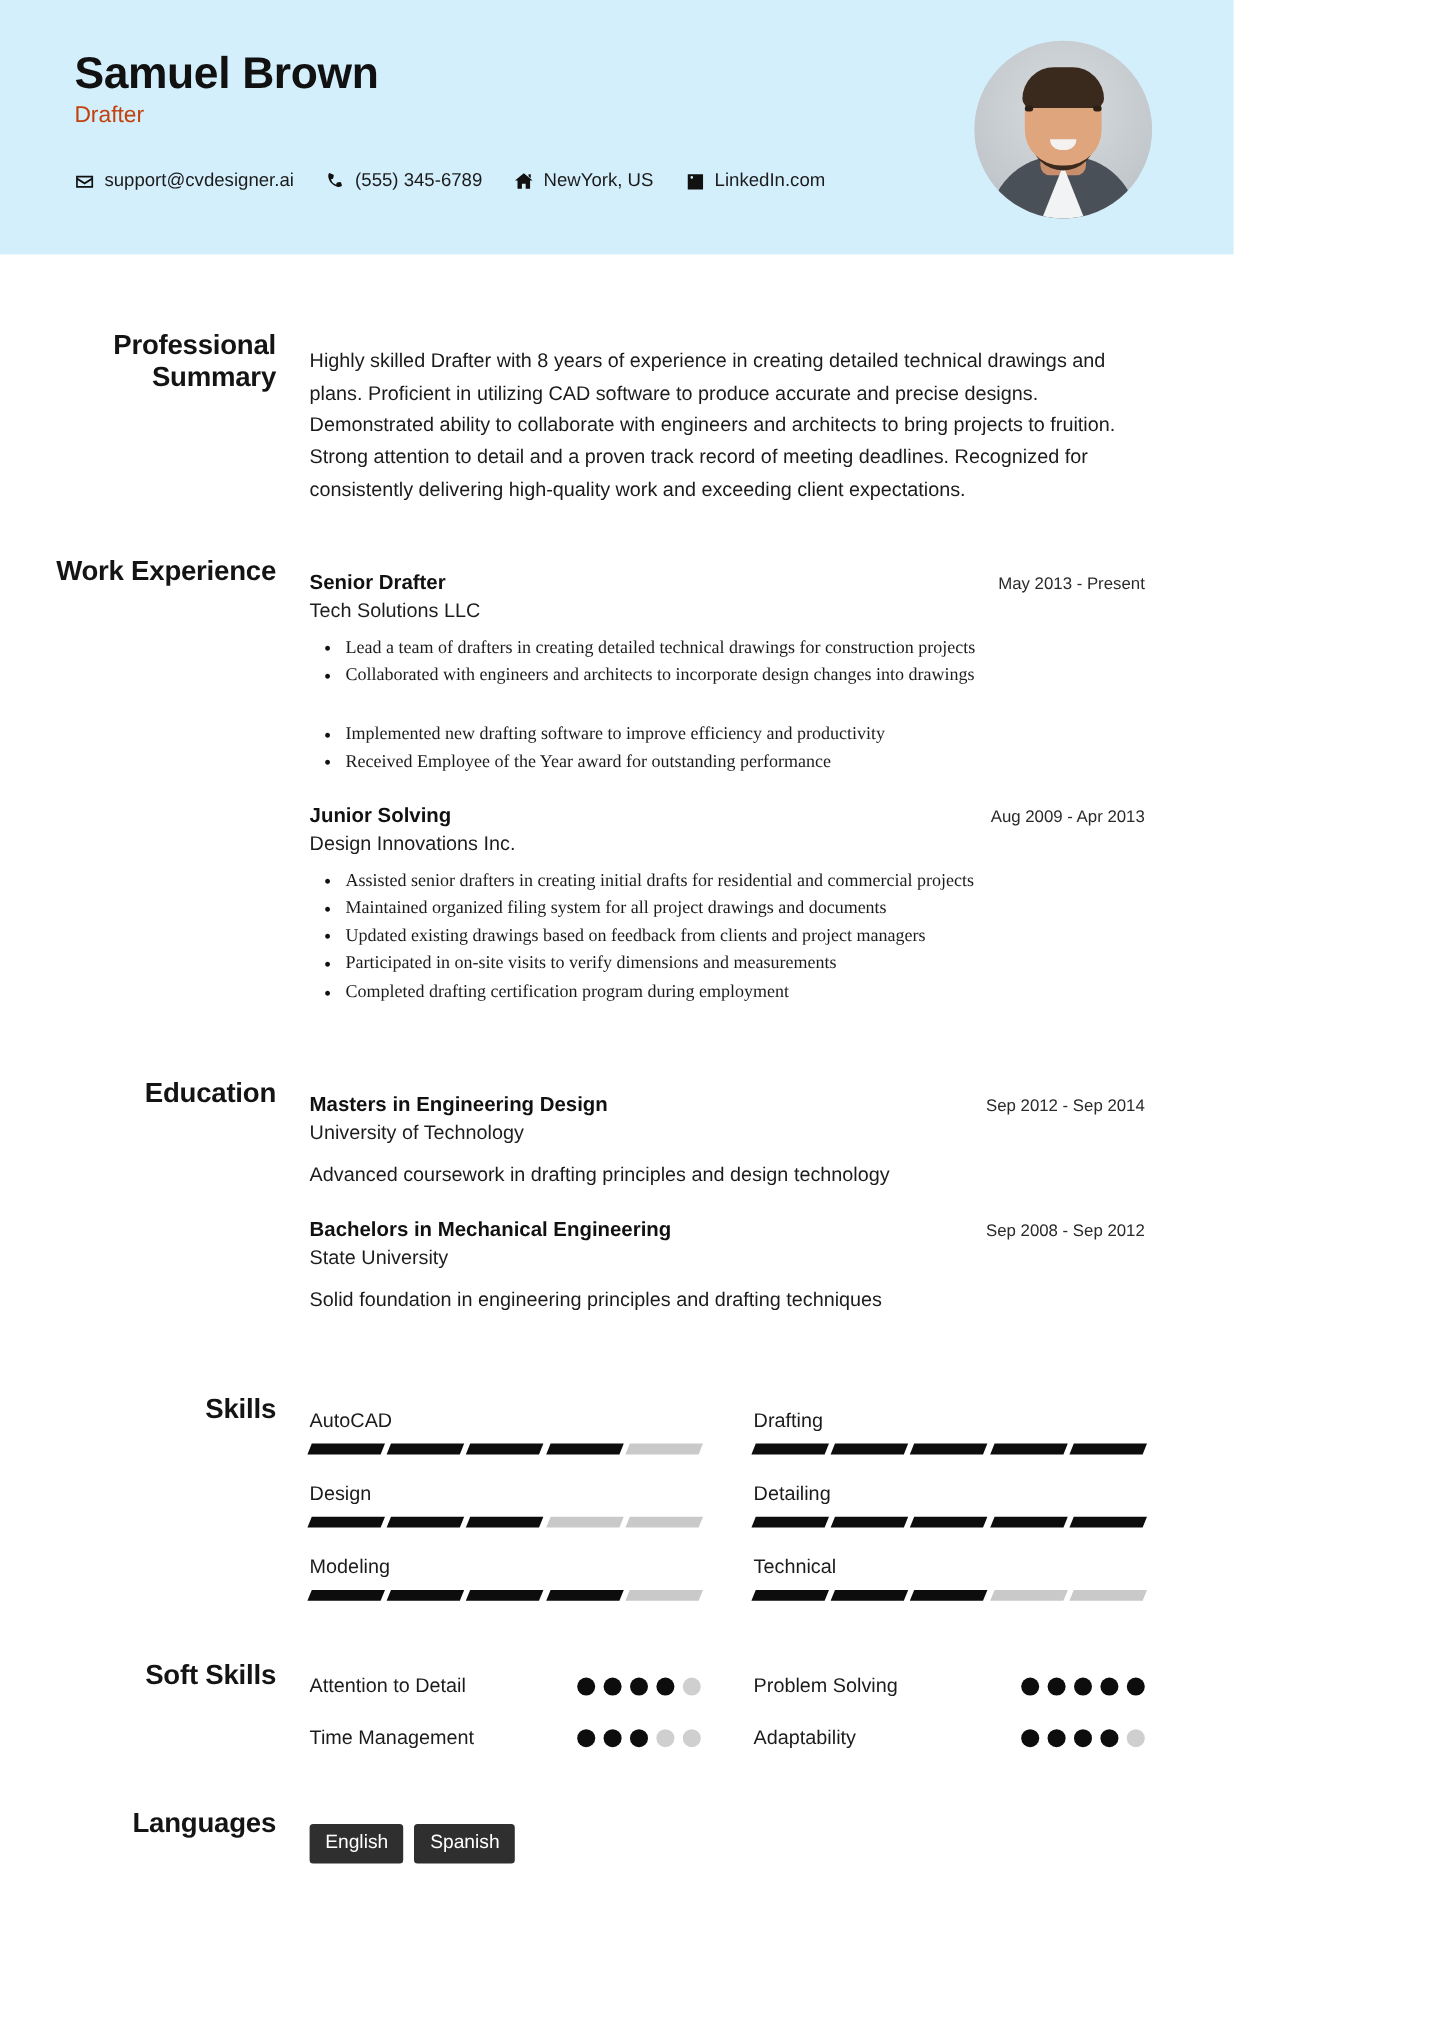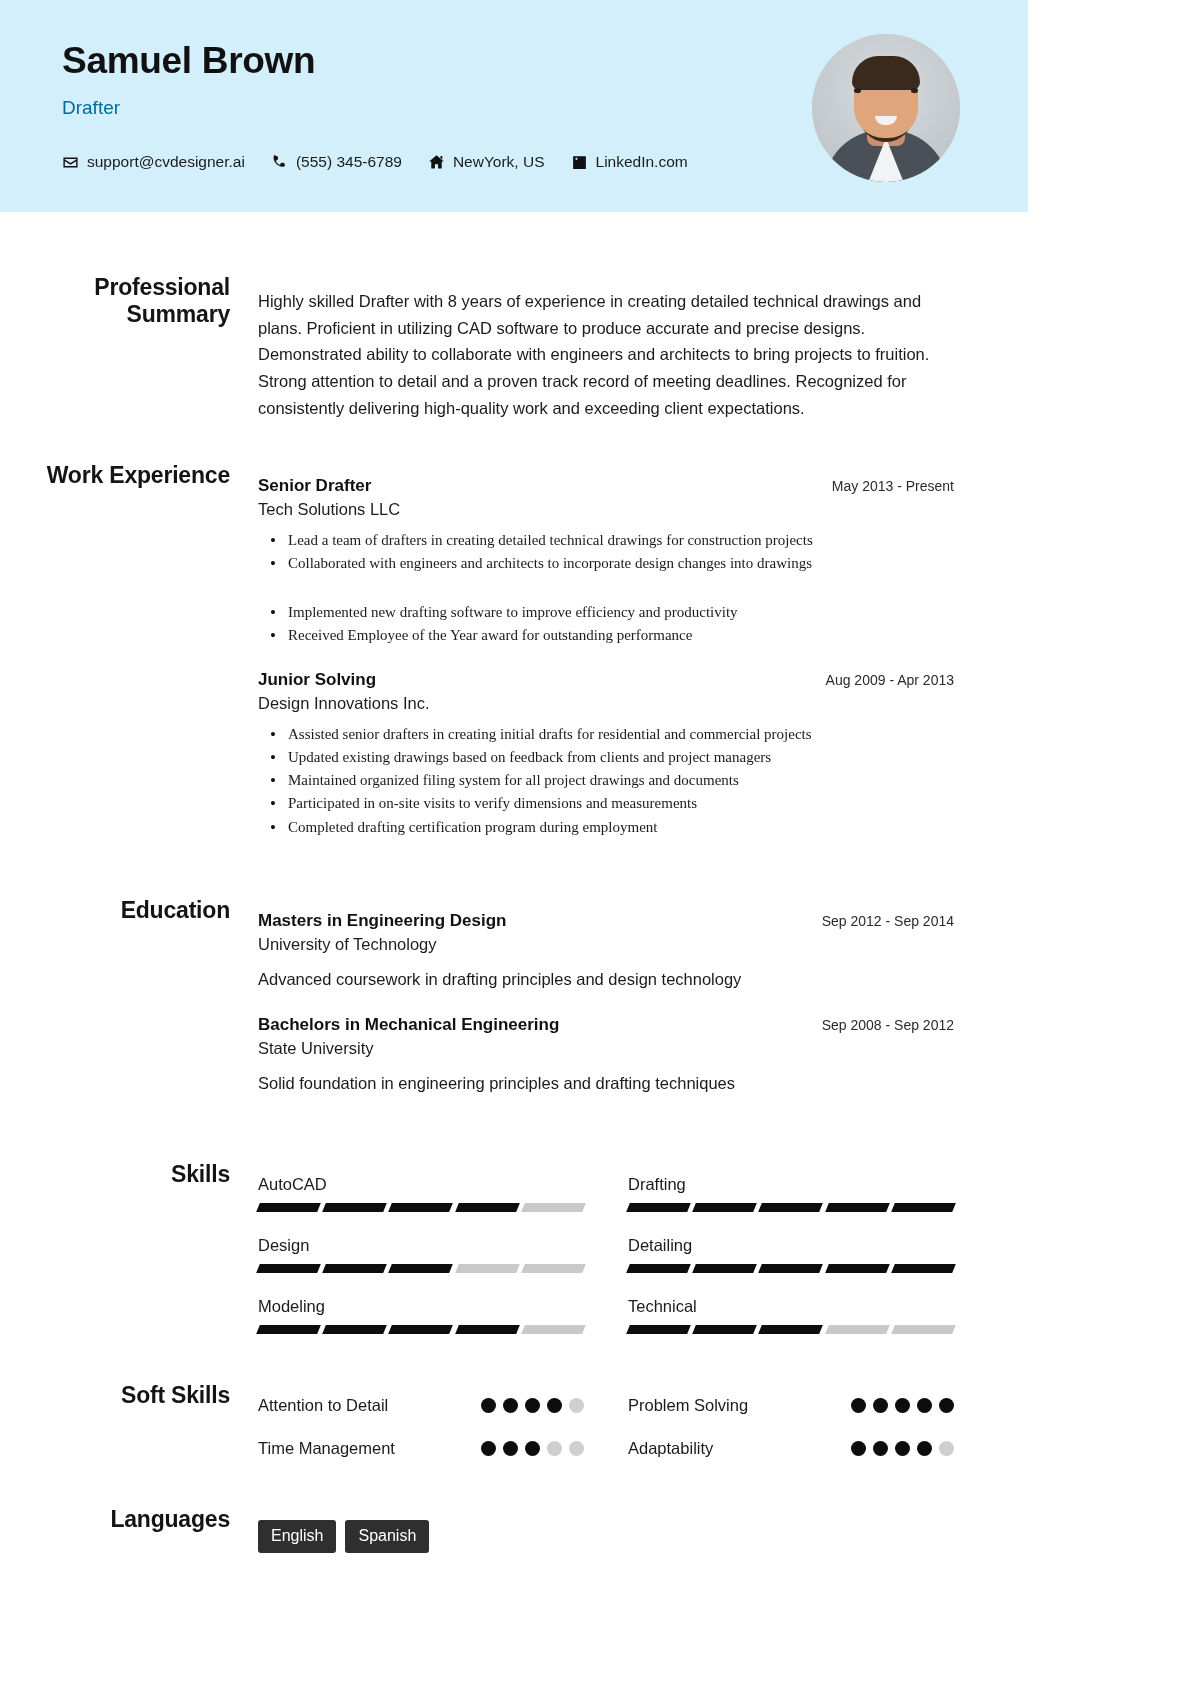--- a/index.html
+++ b/index.html
@@ -32,22 +32,22 @@
   .full-name {
     font-size: 37px;
     font-weight: bold;
     letter-spacing: -0.3px;
     line-height: 1.12;
     color: #111111;
   }
   .job-title {
     font-size: 19px;
     font-weight: normal;
-    margin-top: 16px;
-    color: #0369a1;
+    margin-top: 5px;
+    color: #c2410c;
   }
   .contact-row {
     display: flex;
     align-items: center;
     gap: 26px;
     margin-top: 34px;
     flex-wrap: wrap;
   }
   .contact-item {
     display: flex;
@@ -359,22 +359,22 @@
         </div>
 
         <div class="entry spaced">
           <div class="entry-head">
             <div class="entry-title">Junior Solving</div>
             <div class="entry-date">Aug 2009 - Apr 2013</div>
           </div>
           <div class="entry-org">Design Innovations Inc.</div>
           <ul class="bullets">
             <li>Assisted senior drafters in creating initial drafts for residential and commercial projects</li>
+            <li>Maintained organized filing system for all project drawings and documents</li>
             <li>Updated existing drawings based on feedback from clients and project managers</li>
-            <li>Maintained organized filing system for all project drawings and documents</li>
             <li>Participated in on-site visits to verify dimensions and measurements</li>
             <li>Completed drafting certification program during employment</li>
           </ul>
         </div>
 
       </div>
     </div>
 
     <div class="section sec-education">
       <div class="sec-label">Education</div>

